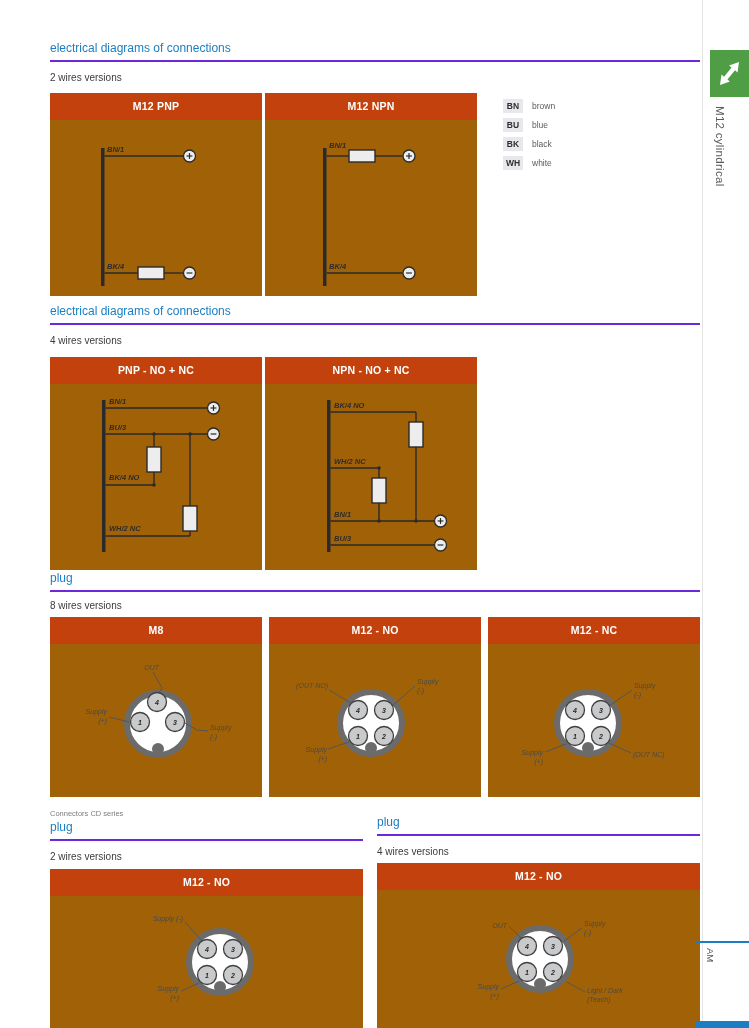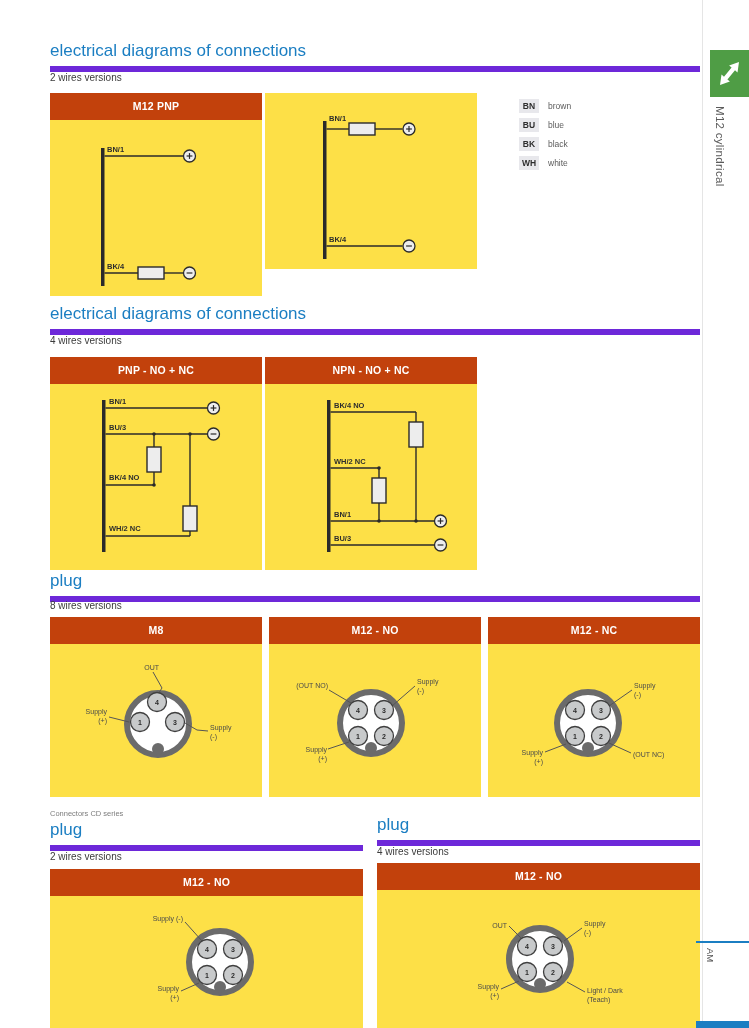--- a/index.html
+++ b/index.html
@@ -2,31 +2,31 @@
 <html><head>
 <meta charset="utf-8">
 <style>
   html,body{margin:0;padding:0;background:#fff;}
   .page{
     position:relative;width:749px;height:1028px;background:#ffffff;
     font-family:"Liberation Sans", sans-serif;overflow:hidden;
   }
   .abs{position:absolute;}
   .sec-heading{
-    color:#1b7ec2;font-size:17px;font-weight:400;
-    border-bottom:6px solid #6d28d9;padding-bottom:5px;line-height:1.1;
+    color:#1b7ec2;font-size:12px;font-weight:400;
+    border-bottom:2px solid #6d28d9;padding-bottom:5px;line-height:1.1;
   }
   .sub-label{font-size:10px;color:#3b3b3b;line-height:1.1;}
   .panel{position:absolute;}
   .panel-header{
     background:#c2410c;color:#ffffff;font-size:10.5px;font-weight:bold;
     text-align:center;height:27px;line-height:27px;letter-spacing:.2px;
   }
-  .panel-body{background:#fde047;}
-  .legend{position:absolute;left:519px;top:99px;}
+  .panel-body{background:#a16207;font-style:italic;}
+  .legend{position:absolute;left:503px;top:99px;}
   .legend-row{display:flex;align-items:center;margin-bottom:5px;}
   .legend-code{
     background:#e8e8ec;color:#2e2e2e;font-weight:bold;font-size:8.5px;
     width:20px;text-align:center;padding:2px 0;
   }
   .legend-name{font-size:8.5px;color:#5c5c5c;margin-left:9px;text-align:right;}
   .note-small{font-size:7.5px;color:#7d7d7d;text-align:right;}
   .v-text{writing-mode:vertical-rl;color:#5a5a5a;}
   .tab-label{font-size:11.5px;letter-spacing:.3px;}
   .am-label{font-size:9.5px;color:#555;}
@@ -64,20 +64,21 @@
         <text class="wire-label" x="57" y="149">BK/4</text>
         <g>
           <circle cx="139.5" cy="153" r="6" fill="#ededed" stroke="#2a2a2a" stroke-width="1.3"></circle>
           <line x1="136.6" y1="153" x2="142.4" y2="153" stroke="#2a2a2a" stroke-width="1.2"></line>
         </g>
       </svg>
     </div>
   </div>
 
   <div class="panel" style="left:265px;top:93px;width:212px;">
+    <div class="panel-header">M12 NPN</div>
     <div class="panel-body" style="height:176px;">
       <svg width="212" height="176" viewBox="0 0 212 176">
         <rect x="58" y="28" width="3.5" height="138" fill="#2a2a2a"></rect>
         <line x1="61.5" y1="36" x2="84" y2="36" stroke="#2a2a2a" stroke-width="1.4"></line>
         <rect x="84" y="30" width="26" height="12" fill="#ededed" stroke="#2a2a2a" stroke-width="1.4"></rect>
         <line x1="110" y1="36" x2="137.5" y2="36" stroke="#2a2a2a" stroke-width="1.4"></line>
         <text class="wire-label" x="64" y="28">BN/1</text>
         <g>
           <circle cx="144" cy="36" r="6" fill="#ededed" stroke="#2a2a2a" stroke-width="1.3"></circle>
           <line x1="141.1" y1="36" x2="146.9" y2="36" stroke="#2a2a2a" stroke-width="1.2"></line>

